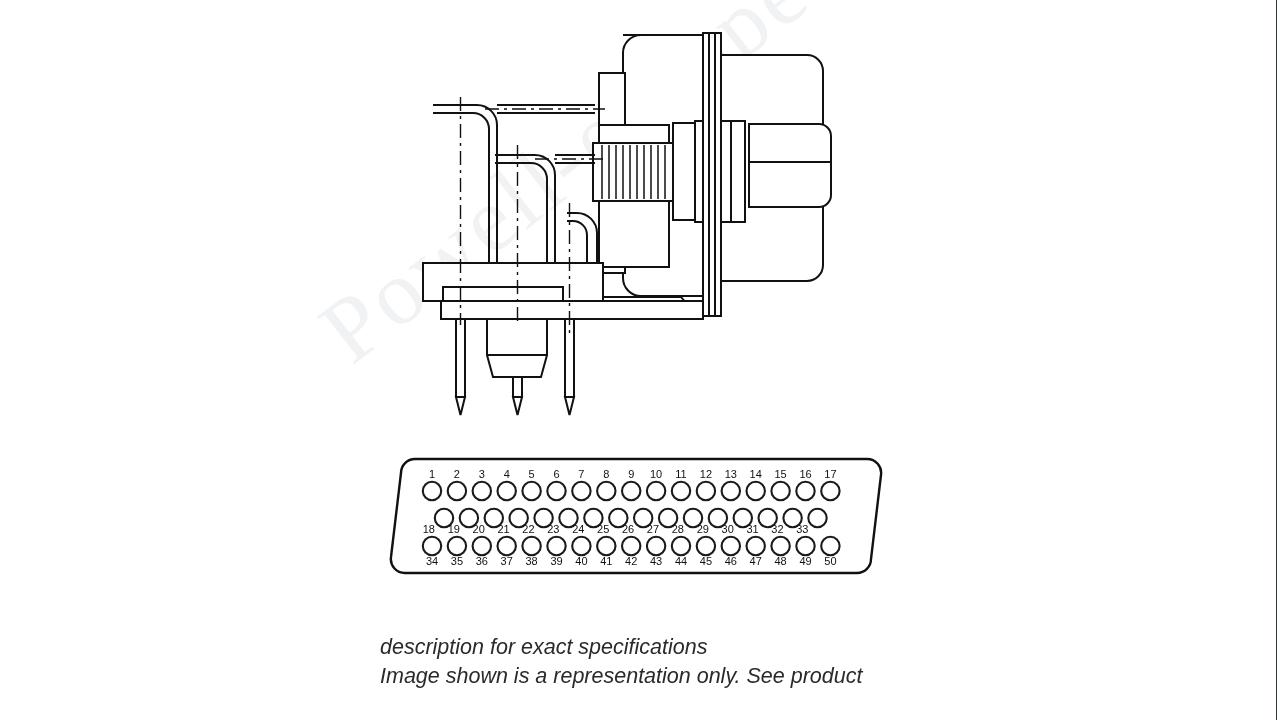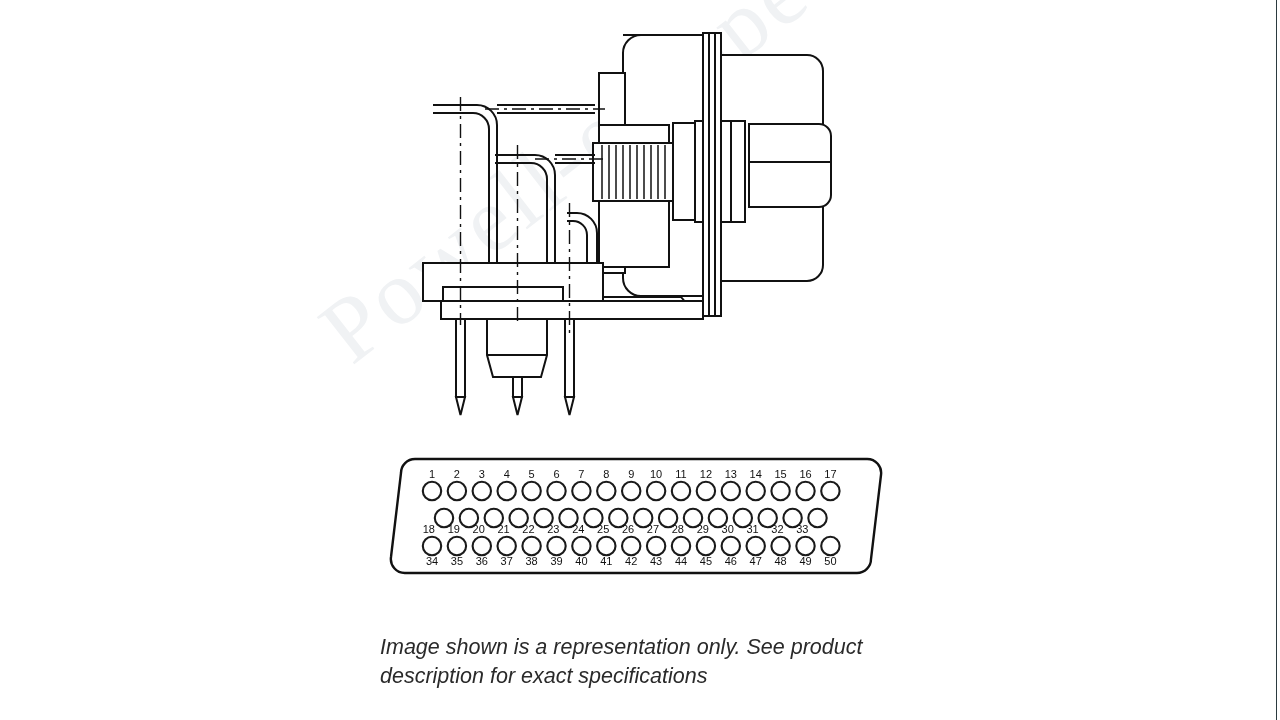--- a/index.html
+++ b/index.html
@@ -276,18 +276,18 @@
           <text x="395.59999999999997" y="110" class="pinlabel" text-anchor="middle">48</text>
           <circle cx="420.5" cy="91" r="9.2" class="pin-c"></circle>
           <text x="420.5" y="110" class="pinlabel" text-anchor="middle">49</text>
           <circle cx="445.4" cy="91" r="9.2" class="pin-c"></circle>
           <text x="445.4" y="110" class="pinlabel" text-anchor="middle">50</text>
         </g>
     </svg>
   </div>
 
   <div id="caption">
+    <div>description for exact specifications</div>
     <div>Image shown is a representation only. See product</div>
-    <div>description for exact specifications</div>
   </div>
 
   <div class="right-rule"></div>
 </div>
 
 </body></html>

